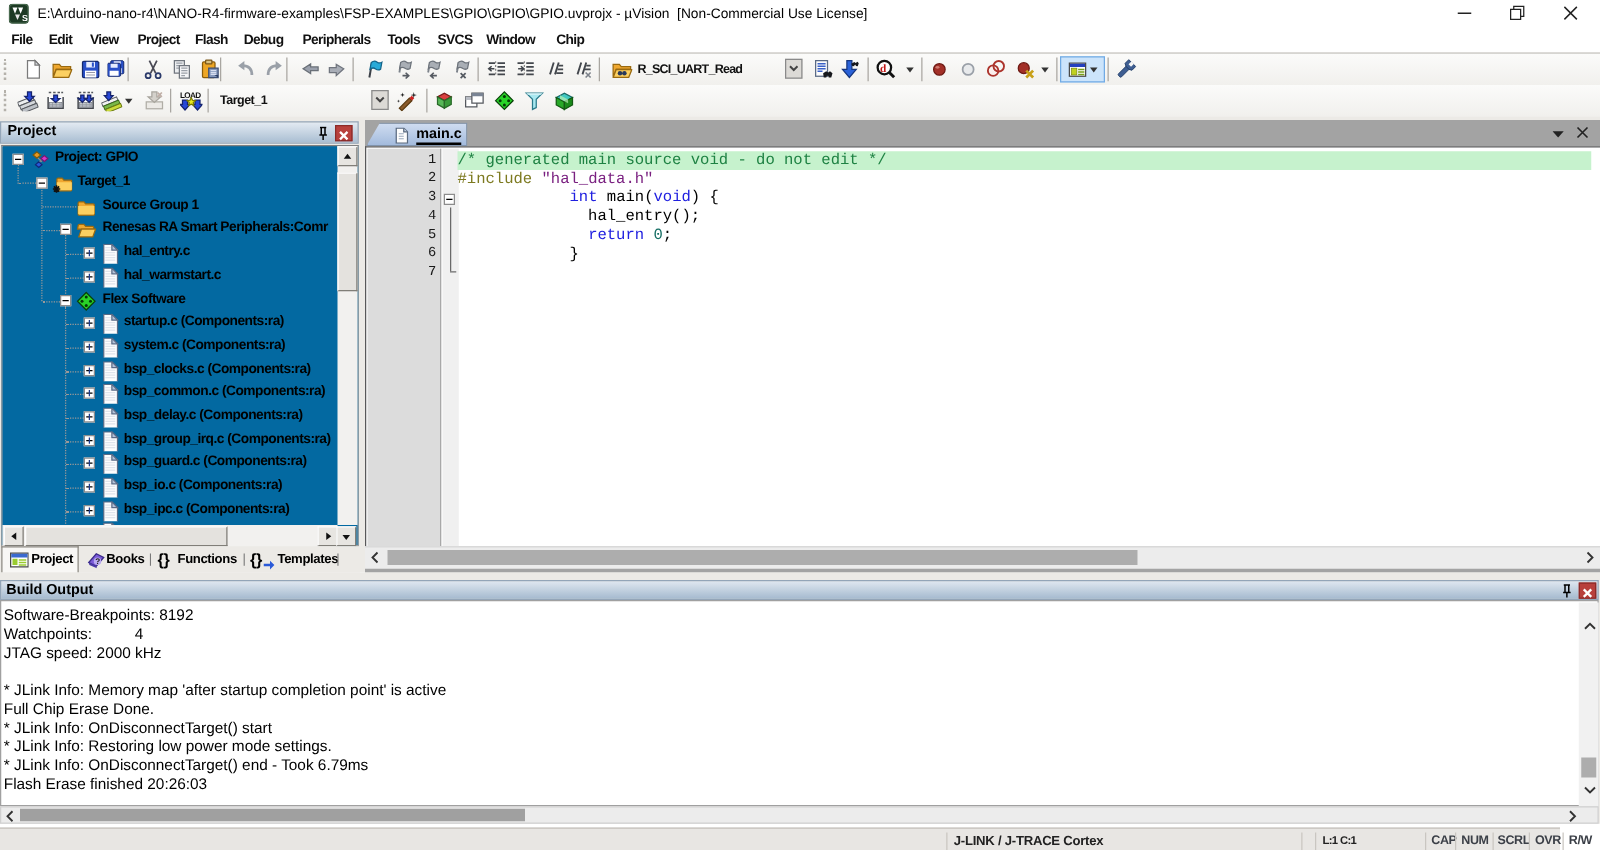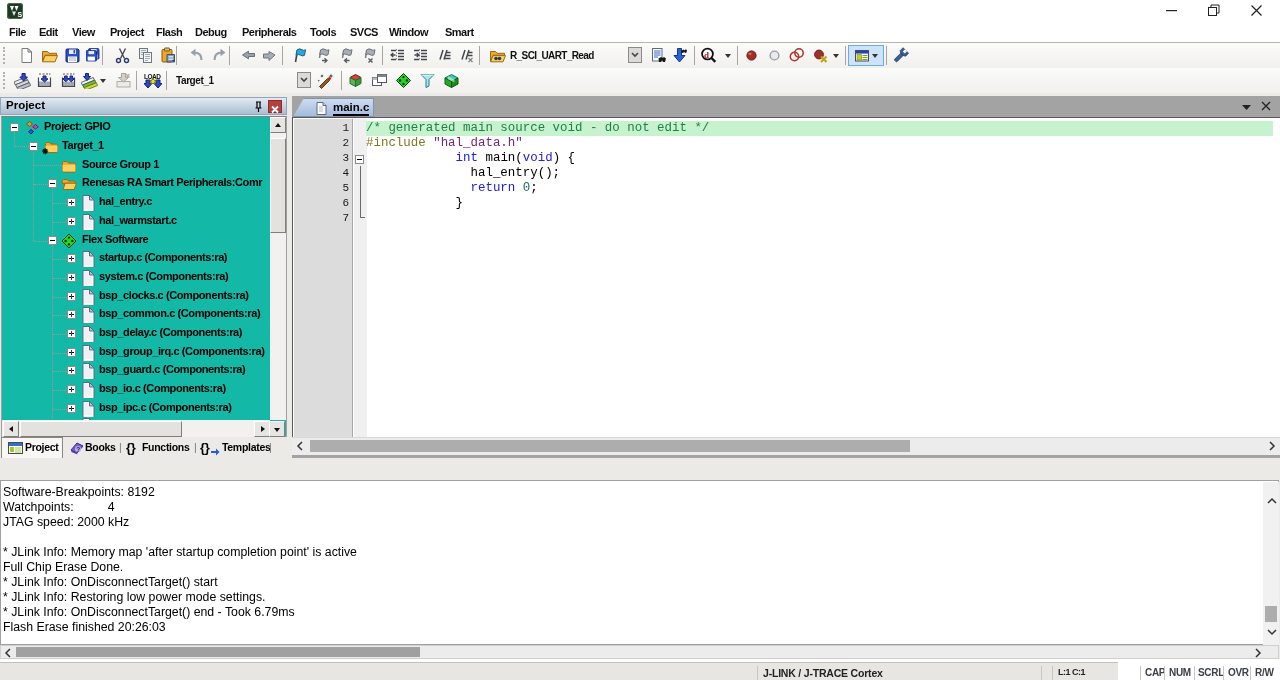--- a/index.html
+++ b/index.html
@@ -14,21 +14,21 @@
 #tb2{top:68px}
 .grip{position:absolute;left:3px;top:4px;width:3px;height:17px;border-left:2px dotted #b4b1aa}
 .vsep{position:absolute;top:3px;width:1px;height:19px;background:#a9a6a1}
 .ic{position:absolute;top:4px;width:17px;height:17px}
 #gap1{position:absolute;left:0;top:93px;width:1280px;height:3px;background:#eceae6}
 #main{position:absolute;left:0;top:96px;width:1280px;height:362px;background:#eceae6}
 
 #proj{position:absolute;left:0;top:0;width:288px;height:362px}
 #projhdr{position:absolute;left:0;top:1px;width:287px;height:18px;background:linear-gradient(#e3eaf2,#a9bed2);border:1px solid #93a5b8}
 #projhdr b{position:absolute;left:5px;top:1px;font-size:11.5px;color:#000}
-#tree{position:absolute;left:1px;top:20px;width:286px;height:321px;background:#14b8a6;border:1px solid #a0a0a0;border-top-color:#808080}
+#tree{position:absolute;left:1px;top:20px;width:286px;height:321px;background:#0369a1;border:1px solid #a0a0a0;border-top-color:#808080}
 .trow{position:absolute;height:19px;font-size:11px;font-weight:700;letter-spacing:-0.4px;color:#000;white-space:nowrap}
 .trow .lbl{position:absolute;top:1px;margin-left:-2px}
 .ebox{position:absolute;top:4px;width:9px;height:9px;background:#fff;border:1px solid #8c8c8c}
 .ebox i{position:absolute;left:1px;top:3px;width:5px;height:1px;background:#000}
 .ebox u{position:absolute;left:3px;top:1px;width:1px;height:5px;background:#1e3a8c}
 .ticon{position:absolute;top:1px;width:16px;height:16px}
 .dv{position:absolute;width:1px;border-left:1px dotted #999}
 .dh{position:absolute;height:1px;border-top:1px dotted #999}
 
 .sb{position:absolute;background:#f2f1ef}
@@ -51,21 +51,21 @@
 .cm{color:#1e8243}.pp{color:#7d7a20}.st{color:#7a2080}.kw{color:#2020e0}.nu{color:#156e64}
 .lnum{left:0;width:56px;text-align:right;font-size:11px !important}
 #hl1{position:absolute;left:73px;top:3px;width:907px;height:15px;background:#c6f2cd}
 
 #build{position:absolute;left:0;top:458px;width:1280px;height:201px;background:#eceae6}
 #bhdr{position:absolute;left:0;top:6px;width:1279px;height:16px;background:linear-gradient(#dfe7f0,#a5bacf);border:1px solid #93a5b8}
 #bhdr b{position:absolute;left:4px;top:1px;font-size:11.5px;color:#000}
 #bbody{position:absolute;left:0;top:22px;width:1279px;height:165px;background:#fff;border:1px solid #a0a0a0}
 #btext{position:absolute;left:2px;top:4px;font-family:Liberation Sans, sans-serif;font-size:12.3px;line-height:15px;color:#000;white-space:pre}
 
-#status{position:absolute;left:0;top:662px;width:1118px;height:18px;background:#e8e6e3;border-top:1px solid #c3c0bb;font-size:10.5px;color:#222}
+#status{position:absolute;left:0;top:662px;width:1248px;height:18px;background:#e8e6e3;border-top:1px solid #c3c0bb;font-size:10.5px;color:#222}
 #status b{position:absolute;top:4px;font-weight:700;letter-spacing:-0.2px}
 #status .sep{position:absolute;top:3px;width:1px;height:14px;background:#c9c6c1}
 #status span{position:absolute;top:4px;color:#3c4048;font-weight:600;font-size:10px;letter-spacing:-0.3px}
 </style></head>
 <body>
 <svg width="0" height="0" style="position:absolute">
 <defs>
 <g id="i-proj">
         <path d="M6 6L9.5 9.5M10 6l-3 5" stroke="#8a8a8a" stroke-width="1"></path>
         <path d="M5.5 1.5l3 2.5-3 2.5-3-2.5z" fill="#e89820" stroke="#7a5a10"></path>
@@ -102,20 +102,21 @@
 
 <div id="title">
   <svg class="abs" style="left:7px;top:3px" width="16" height="16">
       <rect x="0" y="0" width="16" height="16" rx="3" fill="#1d3a24"></rect>
       <rect x="0.5" y="0.5" width="15" height="15" rx="3" fill="none" stroke="#4a6b50"></rect>
       <path d="M3 3l2 5 2-5z" fill="#fff"></path>
       <path d="M7.5 3l2 5 2-5z" fill="#fff"></path>
       <path d="M5 8.5l2 4.5 2-4.5z" fill="#e8e8e8"></path>
       <text x="10.5" y="13.5" font-size="7" font-weight="bold" fill="#fff" font-family="Liberation Sans">S</text>
     </svg>
+  <div class="txt">E:\Arduino-nano-r4\NANO-R4-firmware-examples\FSP-EXAMPLES\GPIO\GPIO\GPIO.uvprojx - µVision&nbsp; [Non-Commercial Use License]</div>
   <svg class="abs" style="left:1166px;top:0" width="12" height="22">
       <rect x="0" y="10" width="11" height="1.2" fill="#222"></rect>
     </svg>
   <svg class="abs" style="left:1208px;top:0" width="12" height="22">
       <rect x="0.5" y="7.5" width="8" height="8" fill="none" stroke="#222"></rect>
       <path d="M3 7.5v-2.5h8v8h-2.5" fill="none" stroke="#222"></path>
     </svg>
   <svg class="abs" style="left:1251px;top:0" width="12" height="22">
       <path d="M0.5 5.5l10 10M10.5 5.5l-10 10" stroke="#222" stroke-width="1.2"></path>
     </svg>
@@ -125,21 +126,21 @@
   <span style="left:9px">File</span>
     <span style="left:39px">Edit</span>
     <span style="left:72px">View</span>
     <span style="left:110px">Project</span>
     <span style="left:156px">Flash</span>
     <span style="left:195px">Debug</span>
     <span style="left:242px">Peripherals</span>
     <span style="left:310px">Tools</span>
     <span style="left:350px">SVCS</span>
     <span style="left:389px">Window</span>
-    <span style="left:445px">Smart</span>
+    <span style="left:445px">Chip</span>
 </div>
 <div id="mline"></div>
 
 <div id="tb1" class="tbar">
     <div class="grip"></div>
 <svg class="ic" style="left:18px">
       <path d="M4 1.5h6l3.5 3.5v10.5H4z" fill="#fff" stroke="#7a7a7a"></path>
       <path d="M10 1.5V5h3.5z" fill="#e0e4ea" stroke="#7a7a7a"></path>
     </svg>
 <svg class="ic" style="left:41px">
@@ -670,20 +671,29 @@
         <path d="M6 1L2 5l4 4" fill="none" stroke="#333" stroke-width="1.5"></path>
       </svg>
     <div class="fthumb" style="left:18px;top:344px;width:600px;height:12px"></div>
     <svg class="chev" style="left:976px;top:345px" width="8" height="10">
         <path d="M2 1l4 4-4 4" fill="none" stroke="#333" stroke-width="1.5"></path>
       </svg>
   </div>
 </div>
 
 <div id="build">
+  <div id="bhdr">
+      <b>Build Output</b>
+    <svg class="abs" style="left:1247px;top:2px" width="12" height="12">
+        <path d="M3 1h5M4 1v6M7 1v6M2.5 7h6M5.5 7v4" stroke="#000" stroke-width="1.2" fill="none"></path>
+      </svg>
+    <div class="abs" style="left:1262px;top:1px;width:14px;height:13px;background:#b8403c;border:1px solid #8c2b28"><svg width="12" height="11">
+          <path d="M3 2.5l6 6M9 2.5l-6 6" stroke="#fff" stroke-width="1.8"></path>
+        </svg></div>
+  </div>
   <div id="bbody">
     <div id="btext">Software-Breakpoints: 8192
 Watchpoints:          4
 JTAG speed: 2000 kHz
 
 * JLink Info: Memory map 'after startup completion point' is active
 Full Chip Erase Done.
 * JLink Info: OnDisconnectTarget() start
 * JLink Info: Restoring low power mode settings.
 * JLink Info: OnDisconnectTarget() end - Took 6.79ms

